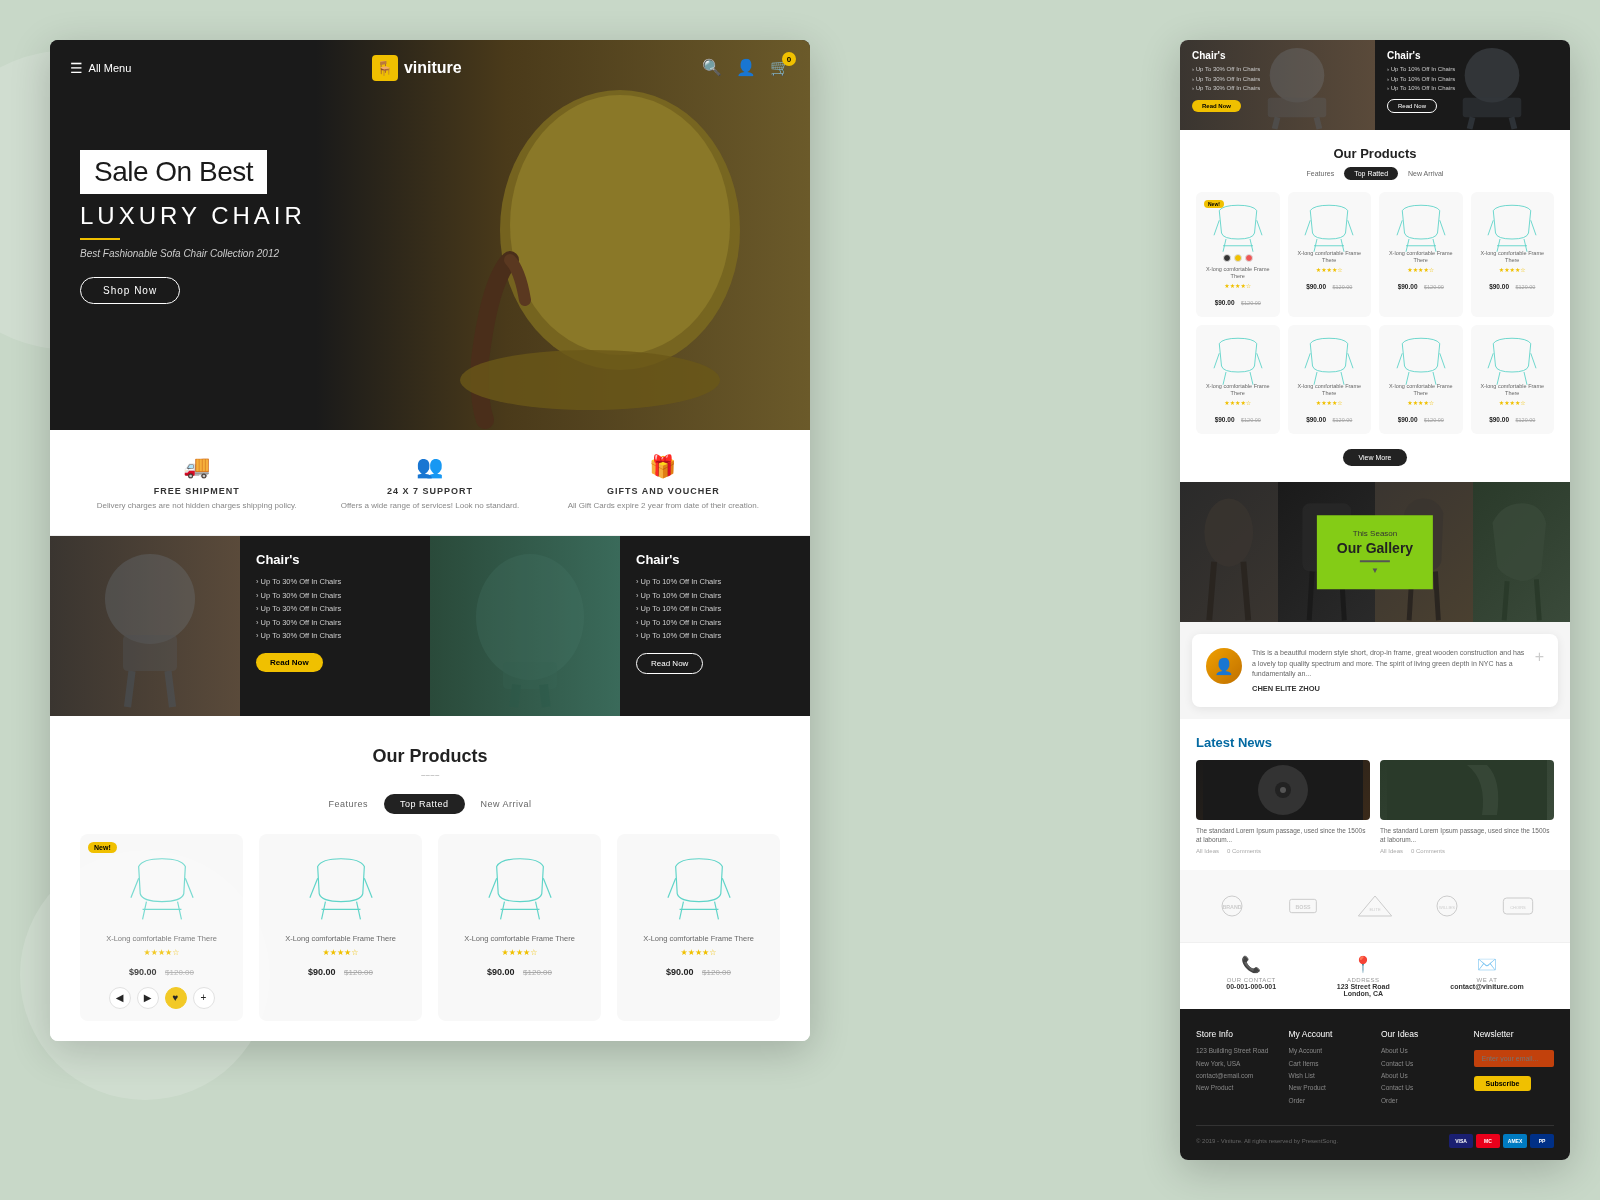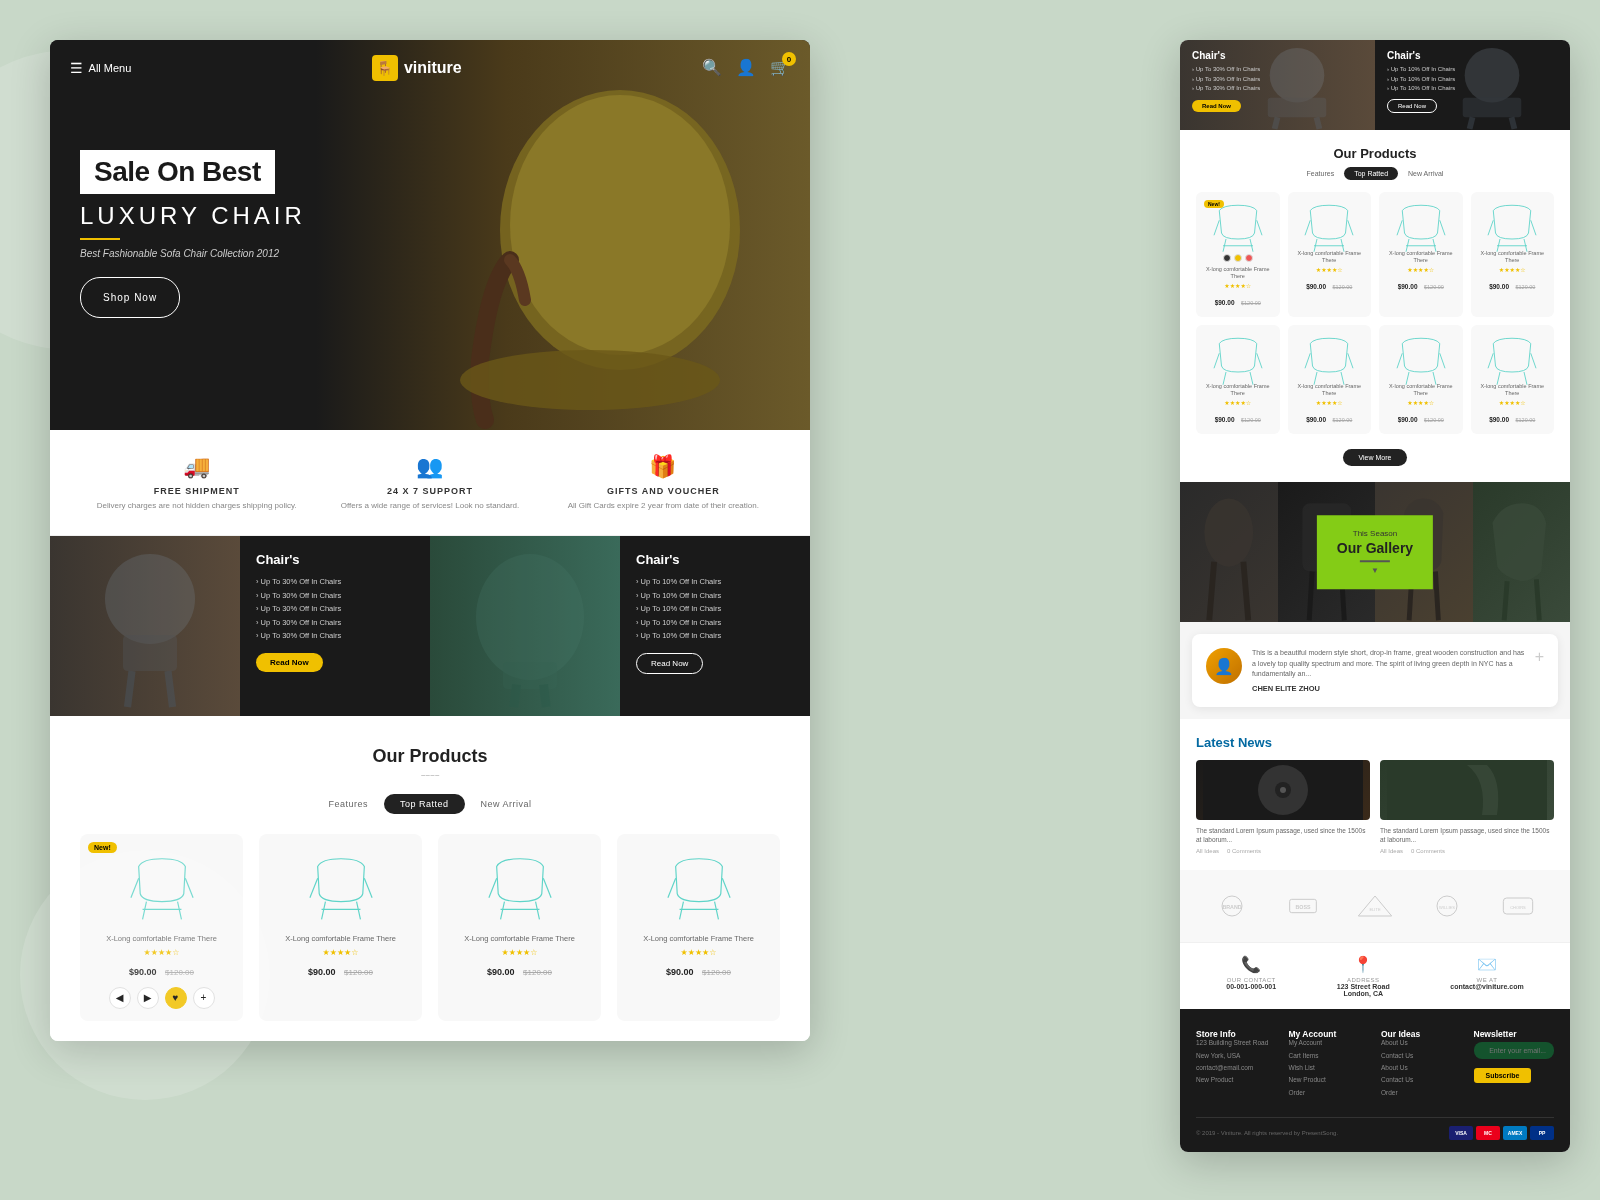--- a/index.html
+++ b/index.html
@@ -125,21 +125,21 @@
       z-index: 10;
     }
     .hero-title-box {
       background: #fff;
       padding: 6px 14px;
       margin-bottom: 8px;
       display: inline-block;
     }
     .hero-title-box span {
       font-size: 28px;
-      font-weight: 700;
+      font-weight: 400;
       color: #1a1a1a;
       letter-spacing: -0.5px;
     }
     .hero-subtitle {
       color: #fff;
       font-size: 24px;
       font-weight: 300;
       letter-spacing: 4px;
       text-transform: uppercase;
       margin-bottom: 6px;
@@ -153,21 +153,21 @@
     .hero-desc {
       color: #ccc;
       font-size: 10px;
       font-style: italic;
       margin-bottom: 18px;
     }
     .hero-btn {
       background: transparent;
       border: 1.5px solid #fff;
       color: #fff;
-      padding: 14px 22px;
+      padding: 7px 22px;
       border-radius: 20px;
       font-size: 10px;
       cursor: pointer;
       letter-spacing: 1px;
     }
 
     
     .features-strip {
       background: #fff;
       display: flex;
@@ -677,43 +677,42 @@
       color: #fff;
     }
     .footer-grid {
       display: grid;
       grid-template-columns: 1fr 1fr 1fr 1fr;
       gap: 12px;
       margin-bottom: 16px;
     }
     .footer-col-title {
       font-size: 8.5px;
-      font-weight: bold;
-      margin-bottom: 0;
+      font-weight: normal;
+      margin-bottom: 8px;
       color: #fff;
     }
     .footer-col-list {
       list-style: none;
     }
     .footer-col-list li {
       font-size: 6.5px;
       color: #888;
       margin-bottom: 4px;
       line-height: 1.3;
     }
     .newsletter-input {
       width: 100%;
-      background: #14532d;
+      background: #c2410c;
       border: none;
       padding: 5px 8px;
       color: #fff;
       font-size: 7px;
-      border-radius: 8px;
+      border-radius: 2px;
       margin-bottom: 5px;
-      text-align: right;
     }
     .newsletter-btn {
       background: #f0c000;
       color: #000;
       border: none;
       padding: 4px 12px;
       font-size: 7px;
       border-radius: 3px;
       cursor: pointer;
       font-weight: bold;

